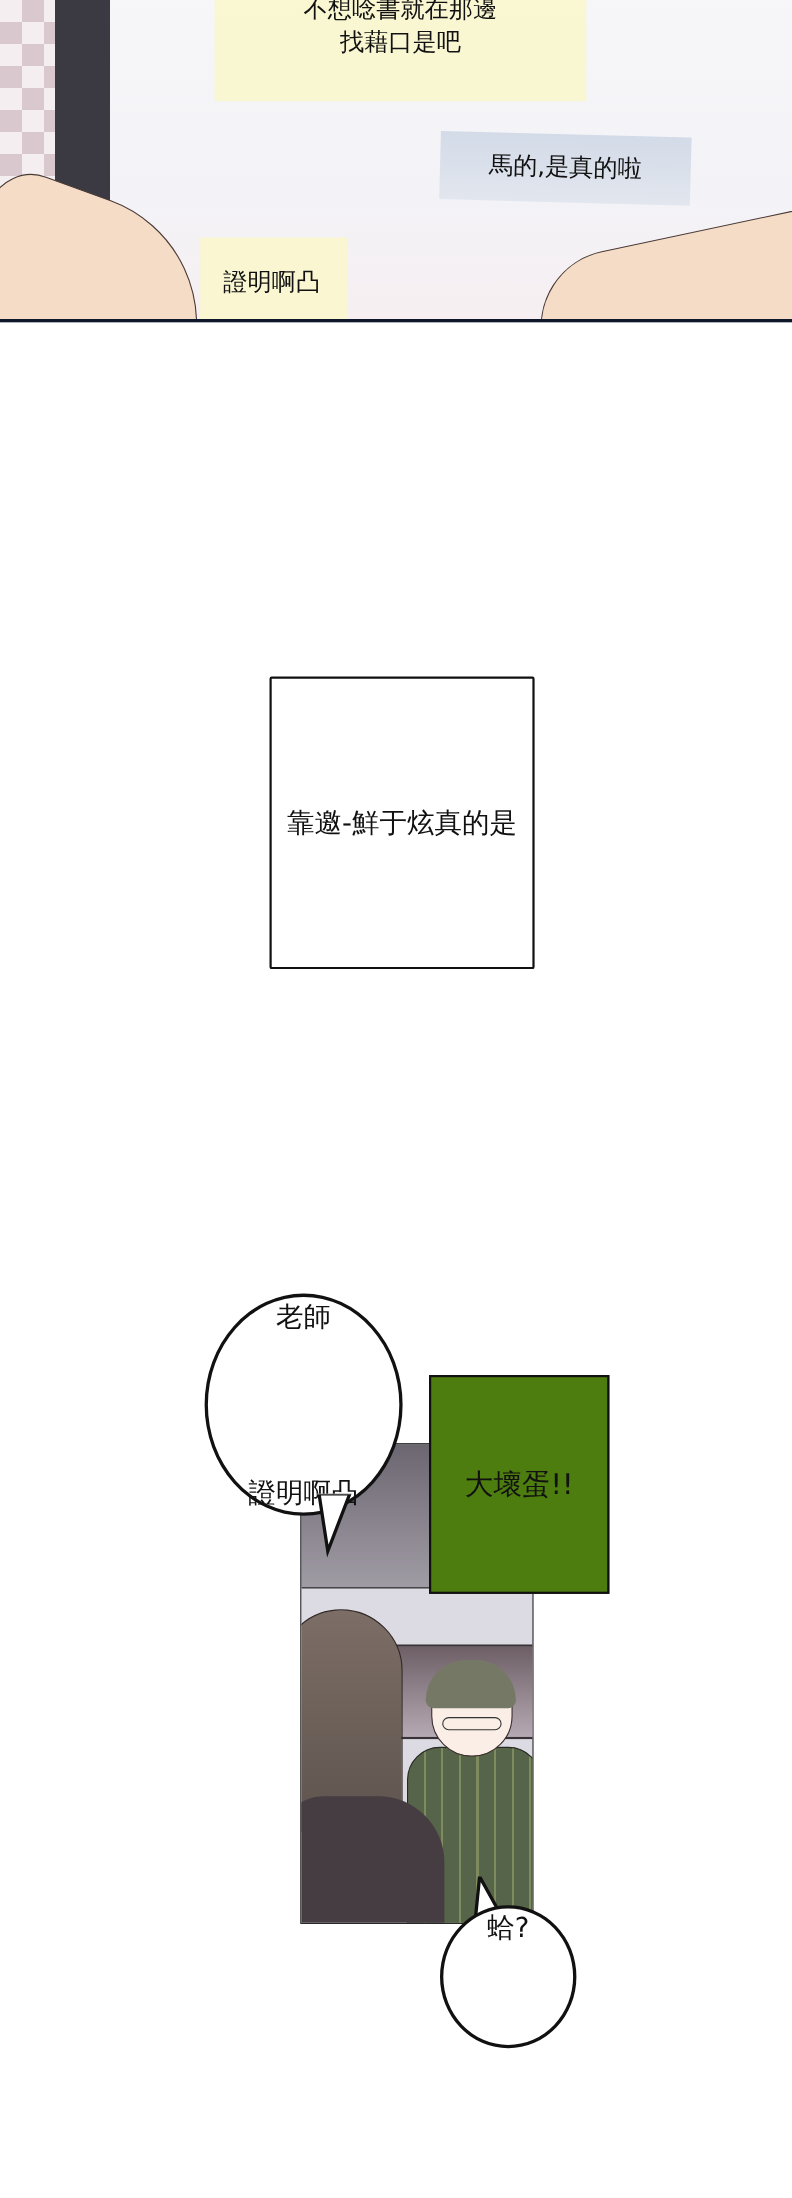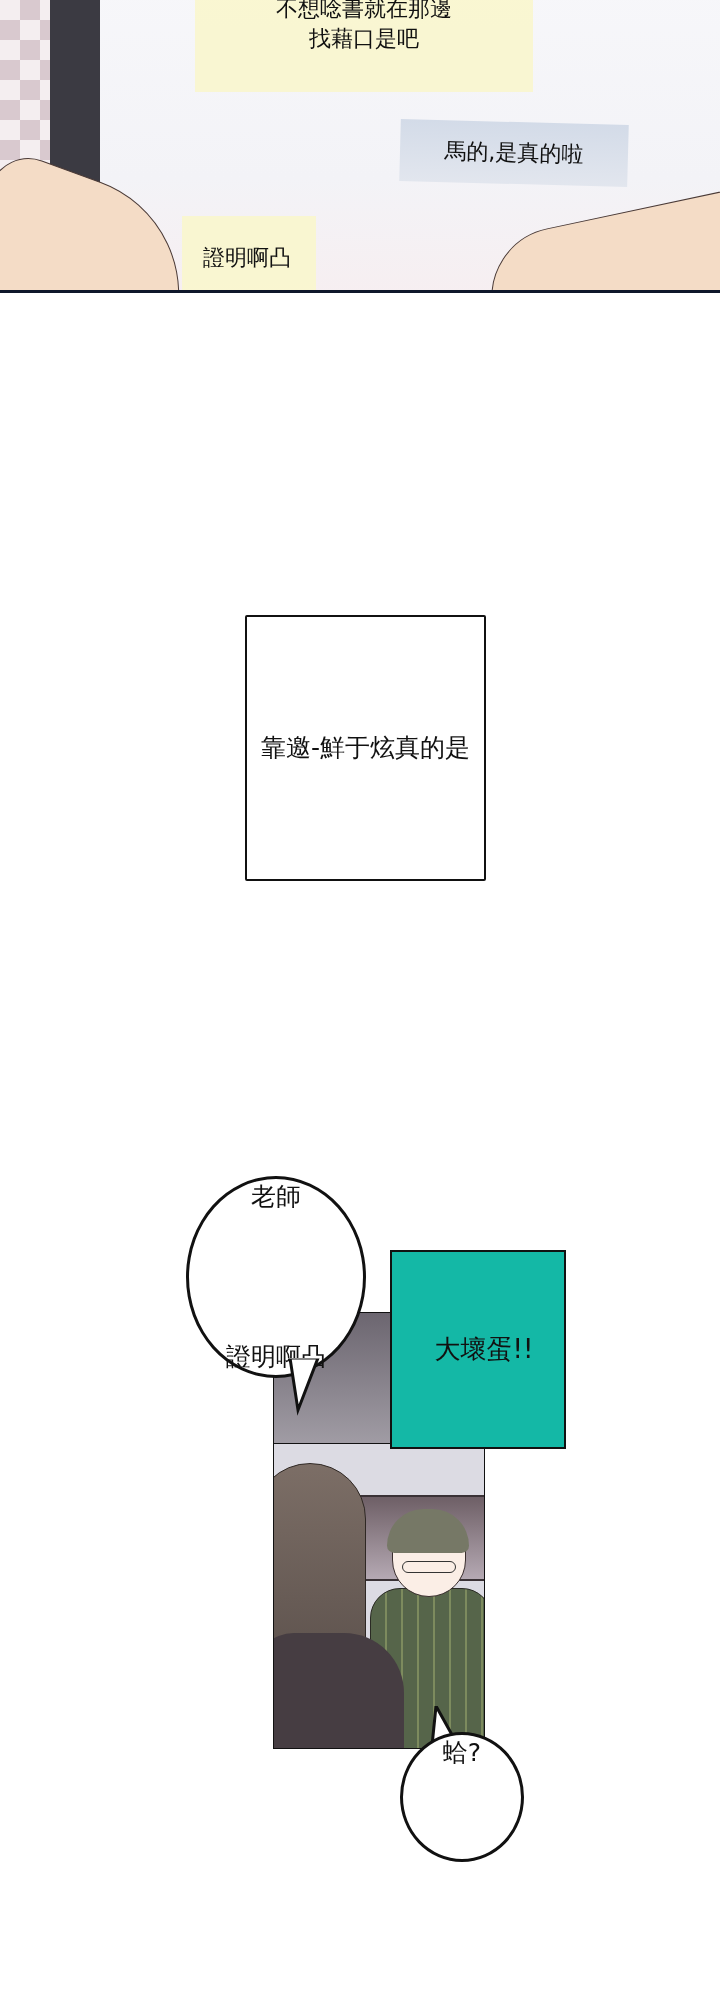--- a/index.html
+++ b/index.html
@@ -17,21 +17,21 @@
   .phone-screen{left:100px;top:-20px;width:640px;height:330px;background:linear-gradient(180deg,#f7f7fa 0%,#f3f3f7 60%,#f7eef0 100%);}
   .bubble{font-size:22px;line-height:30px;color:#111;padding:10px 24px;}
   .bubble.yellow{background:rgba(250,246,205,0.9);}
   .bubble.blue{background:linear-gradient(180deg,#d3dbe8,#e2e6ee);}
   .hand{background:#f4dcc6;border:1.5px solid #4a3a36;}
   
   #narration-box{left:245px;top:615px;width:237px;height:262px;border:2.5px solid #111;border-radius:2px;background:#fff;display:flex;align-items:center;justify-content:center;font-size:25px;line-height:34px;text-align:center;}
   
   #char-panel{left:273px;top:1312px;width:210px;height:435px;border:1.5px solid #111;overflow:hidden;background:linear-gradient(180deg,#6c6670 0%,#a9a5ad 35%,#d9d8df 100%);}
   .speech{background:#fff;border:3px solid #111;display:flex;flex-direction:column;align-items:center;justify-content:space-between;text-align:center;font-size:25px;line-height:36px;}
-  #box-bad{left:390px;top:1250px;width:160px;height:195px;border:2.5px solid #111;background:#14b8a6;display:flex;align-items:center;justify-content:center;font-size:26px;padding-left:12px;}
+  #box-bad{left:390px;top:1250px;width:160px;height:195px;border:2.5px solid #111;background:#4d7c0f;display:flex;align-items:center;justify-content:center;font-size:26px;}
 </style>
 </head>
 <body>
 
 <div id="top-panel" class="abs">
   <div class="abs checker"></div>
   <div class="abs phone-frame"></div>
   <div class="abs phone-screen"></div>
 
   <div class="abs bubble yellow" style="left:195px;top:-8px;width:290px;height:88px;padding-top:2px;">

